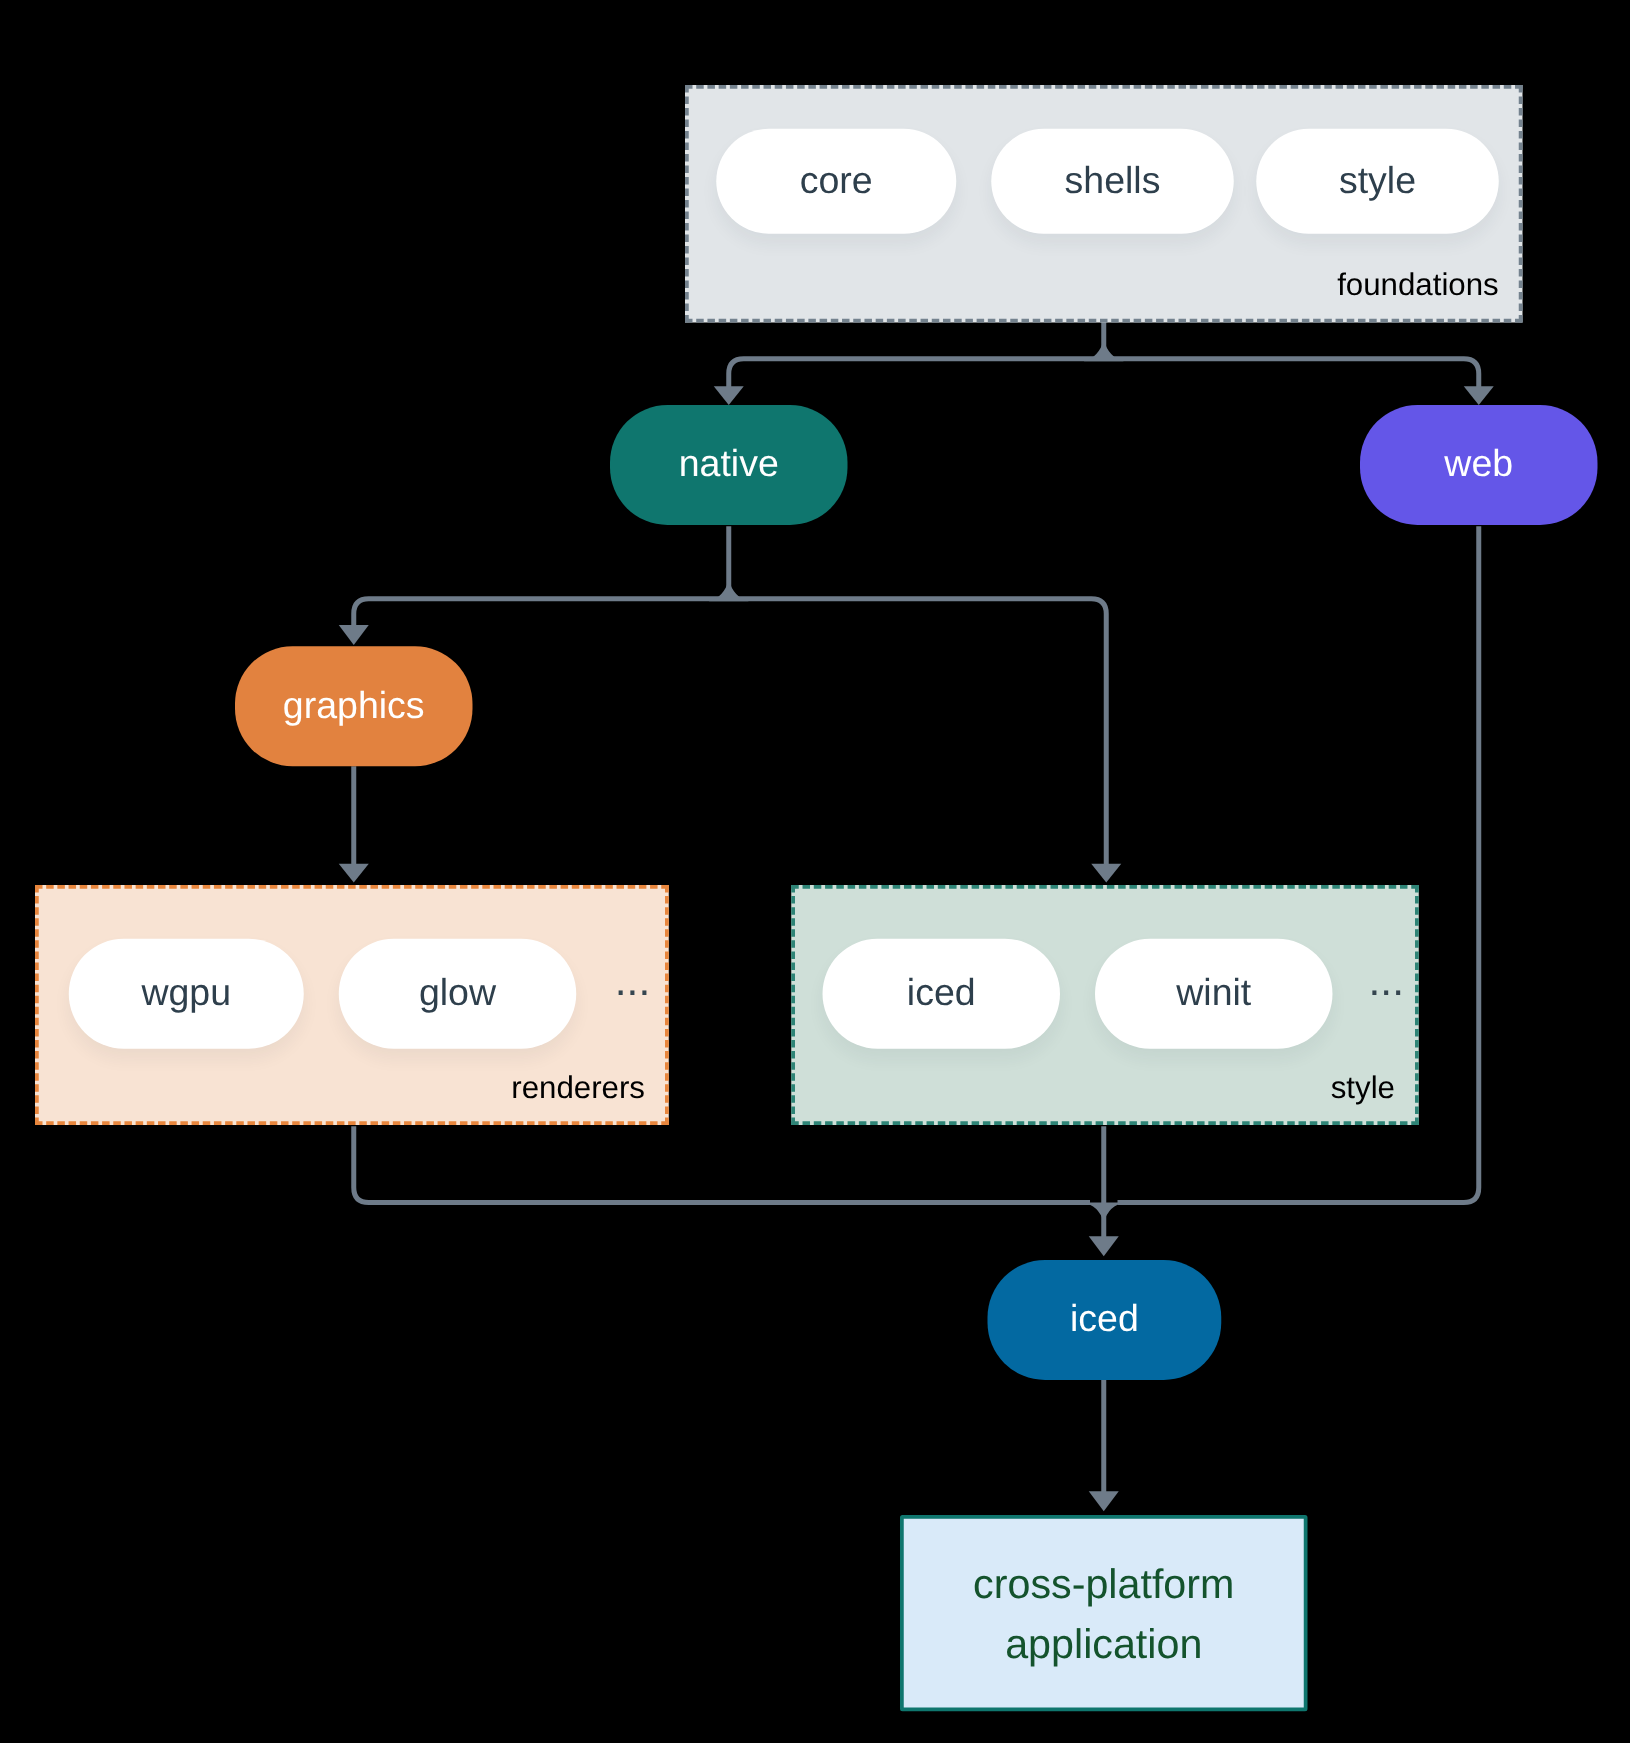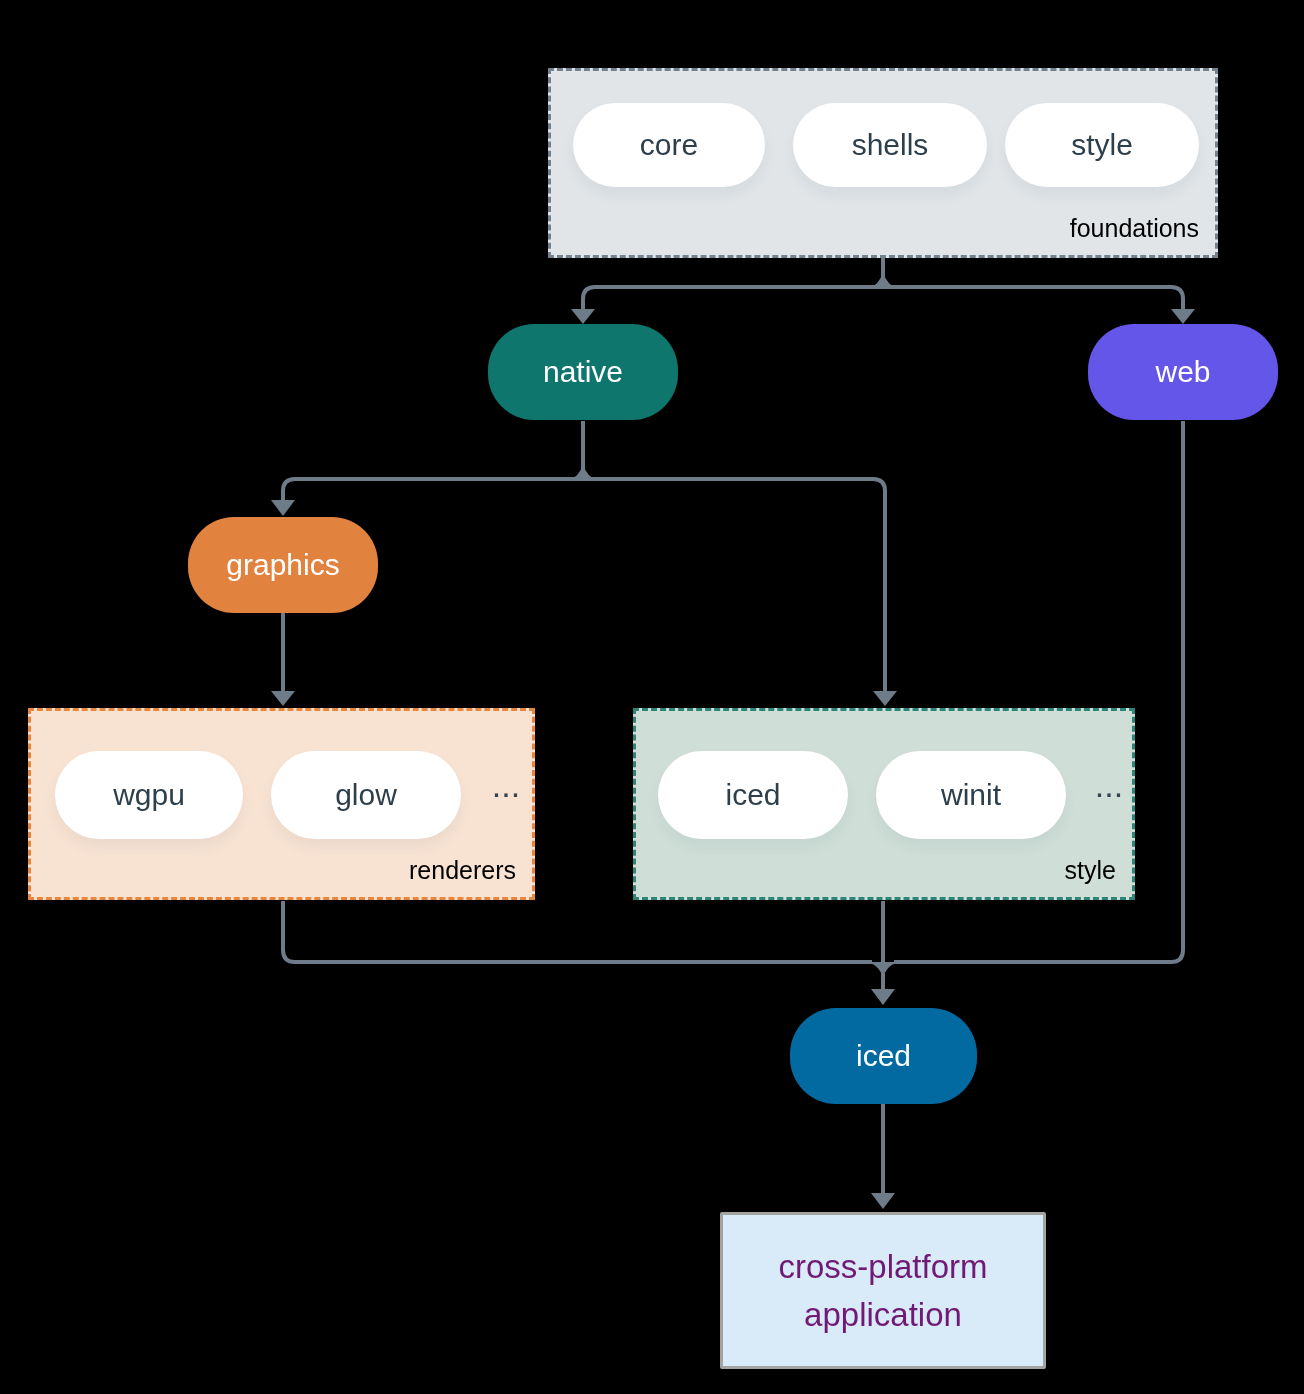--- a/index.html
+++ b/index.html
@@ -90,29 +90,29 @@
   .cpill.web      { left: 1088px; top: 324px;  width: 190px; height: 96px; background: #6456e8; }
   .cpill.graphics { left: 188px;  top: 517px;  width: 190px; height: 96px; background: #e2823f; }
   .cpill.iced     { left: 790px;  top: 1008px; width: 187px; height: 96px; background: #0369a1; }
 
   
   .app-box {
     position: absolute;
     left: 720px; top: 1212px; width: 326px; height: 157px;
     box-sizing: border-box;
     background: #d9eaf9;
-    border: 3px solid #a3a3a3;
+    border: 3px solid #0f766e;
     border-radius: 2px;
     display: flex;
     flex-direction: column;
     align-items: center;
     justify-content: center;
     font-size: 33px;
     line-height: 48px;
-    color: #701a75;
+    color: #14532d;
   }
 </style>
 </head>
 <body>
 
 <div class="canvas">
 
   <svg class="edges" viewBox="0 0 1304 1394" xmlns="http://www.w3.org/2000/svg">
 
     <path class="line" d="M883 213 V285"></path>

